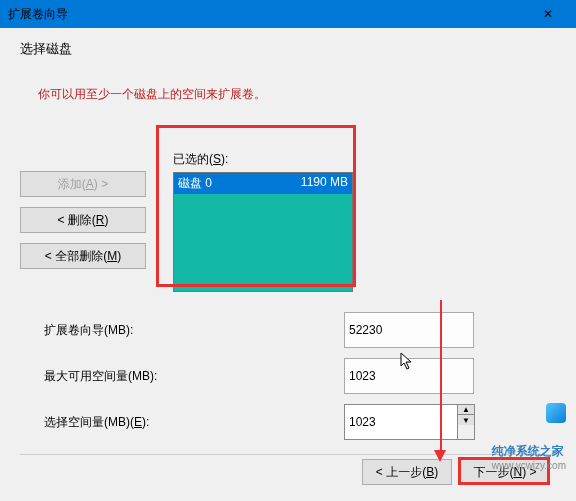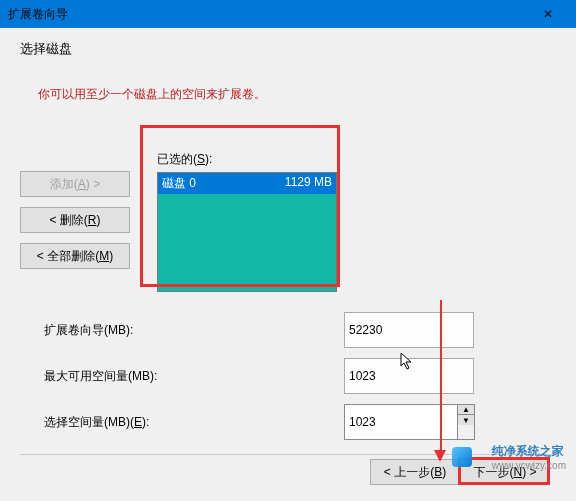--- a/index.html
+++ b/index.html
@@ -10,40 +10,40 @@
     .content { padding: 12px 20px 0 20px; }
     .heading { font-size: 13px; margin-bottom: 6px; }
     .subheading { font-size: 12px; margin-left: 18px; color: #b91c1c; margin-top: 28px; }
     .mid { display: flex; margin-top: 48px; gap: 18px; align-items: flex-start; }
     .col-left { flex: 0 0 164px; margin-left: 24px;}
     .col-mid { flex: 0 0 110px; display: flex; flex-direction: column; gap: 10px; padding-top: 20px; }
     .col-right { flex: 0 0 186px; position: relative; padding-left: 9px;}
     .lbl { margin-bottom: 4px; display: block; }
     .listbox { border: 1px solid #777; background: #14b8a6; height: 130px; width: 164px; }
     .listbox.sel { height: 120px; width: 180px; }
-    .btn { border: 1px solid #adadad; background: #e1e1e1; height: 26px; width: 110px; font-size: 12px; cursor: default; display:flex; align-items:center; justify-content:center;}
+    .btn { border: 1px solid #adadad; background: #e1e1e1; height: 26px; width: 126px; font-size: 12px; cursor: default; display:flex; align-items:center; justify-content:center;}
     .btn.disabled { color: #a0a0a0; }
     .highlight-box { border: 3px solid #e83030; position: absolute; left: -8px; top: -26px; width: 200px; height: 162px; pointer-events:none;}
     .selected-item { background: #0078d7; color: #fff; padding: 2px 4px; font-size: 12px; display:flex; justify-content:space-between;}
     .fields { margin-top: 20px; margin-left: 24px;}
     .field-row { display: flex; align-items: center; margin-bottom: 10px; }
     .field-row .flabel { width: 300px; }
     .field-row .fval { width: 130px; height: 22px; border: 1px solid #888; background: #fff; padding: 17px 4px; font-size: 12px; display:flex; align-items:center;}
     .field-row.readonly .fval { border-color: #aaa; background: #fdfdfd; }
     .field-row .spinner { display:flex; }
     .spinner-btns { display:flex; flex-direction:column; border:1px solid #888; border-left:none;}
     .spinner-btns div { width:16px; height:10px; background:#e1e1e1; font-size:8px; display:flex; align-items:center; justify-content:center; border-bottom:1px solid #888;}
     .spinner-btns div:last-child{border-bottom:none;}
-    .footer { position: absolute; bottom: 16px; right: 26px; display:flex; gap:0;}
+    .footer { position: absolute; bottom: 16px; right: 26px; display:flex; gap:8px;}
     .footer .btn { width: 90px; height: 26px; }
     .next-highlight { border:3px solid #e83030; position:absolute; pointer-events:none;}
     .arrow { position:absolute; width:2px; background:#e83030; pointer-events:none;}
     .arrow-head{position:absolute; width:0;height:0;border-left:6px solid transparent;border-right:6px solid transparent;border-top:12px solid #e83030; pointer-events:none;}
     .cursor{position:absolute; font-size:16px; color:#000;}
-    .watermark{position:absolute; right:10px; bottom:30px; display:flex; align-items:center; gap:20px; opacity:0.95;}
+    .watermark{position:absolute; right:10px; bottom:30px; display:flex; align-items:flex-end; gap:20px; opacity:0.95;flex-direction:column;}
     .watermark .logo{width:20px;height:20px;background:linear-gradient(135deg,#4cc2ff,#0078d7);border-radius:4px;}
     .watermark .wt{font-size:12px;color:#2a7bbd;font-weight:bold;}
     .watermark .wu{font-size:10px;color:#888;}
     .hr{border-top:1px solid #ccc; margin-top:14px;}
     .underline{text-decoration:underline;}
   </style>
 </head>
 <body>
 
 <div class="titlebar">
@@ -76,21 +76,21 @@
     </div>
 
     <div class="col-right">
       <div class="highlight-box"></div>
       <span class="lbl">
         <span>已选的(</span><span class="underline">S</span><span>):</span>
       </span>
       <div class="listbox sel">
         <div class="selected-item">
           <span>磁盘 0</span>
-          <span>1129 MB</span>
+          <span>1190 MB</span>
         </div>
       </div>
     </div>
   </div>
 
   <div class="fields">
     <div class="field-row readonly">
       <span class="flabel">扩展卷向导(MB):</span>
       <span class="fval">52230</span>
     </div>

